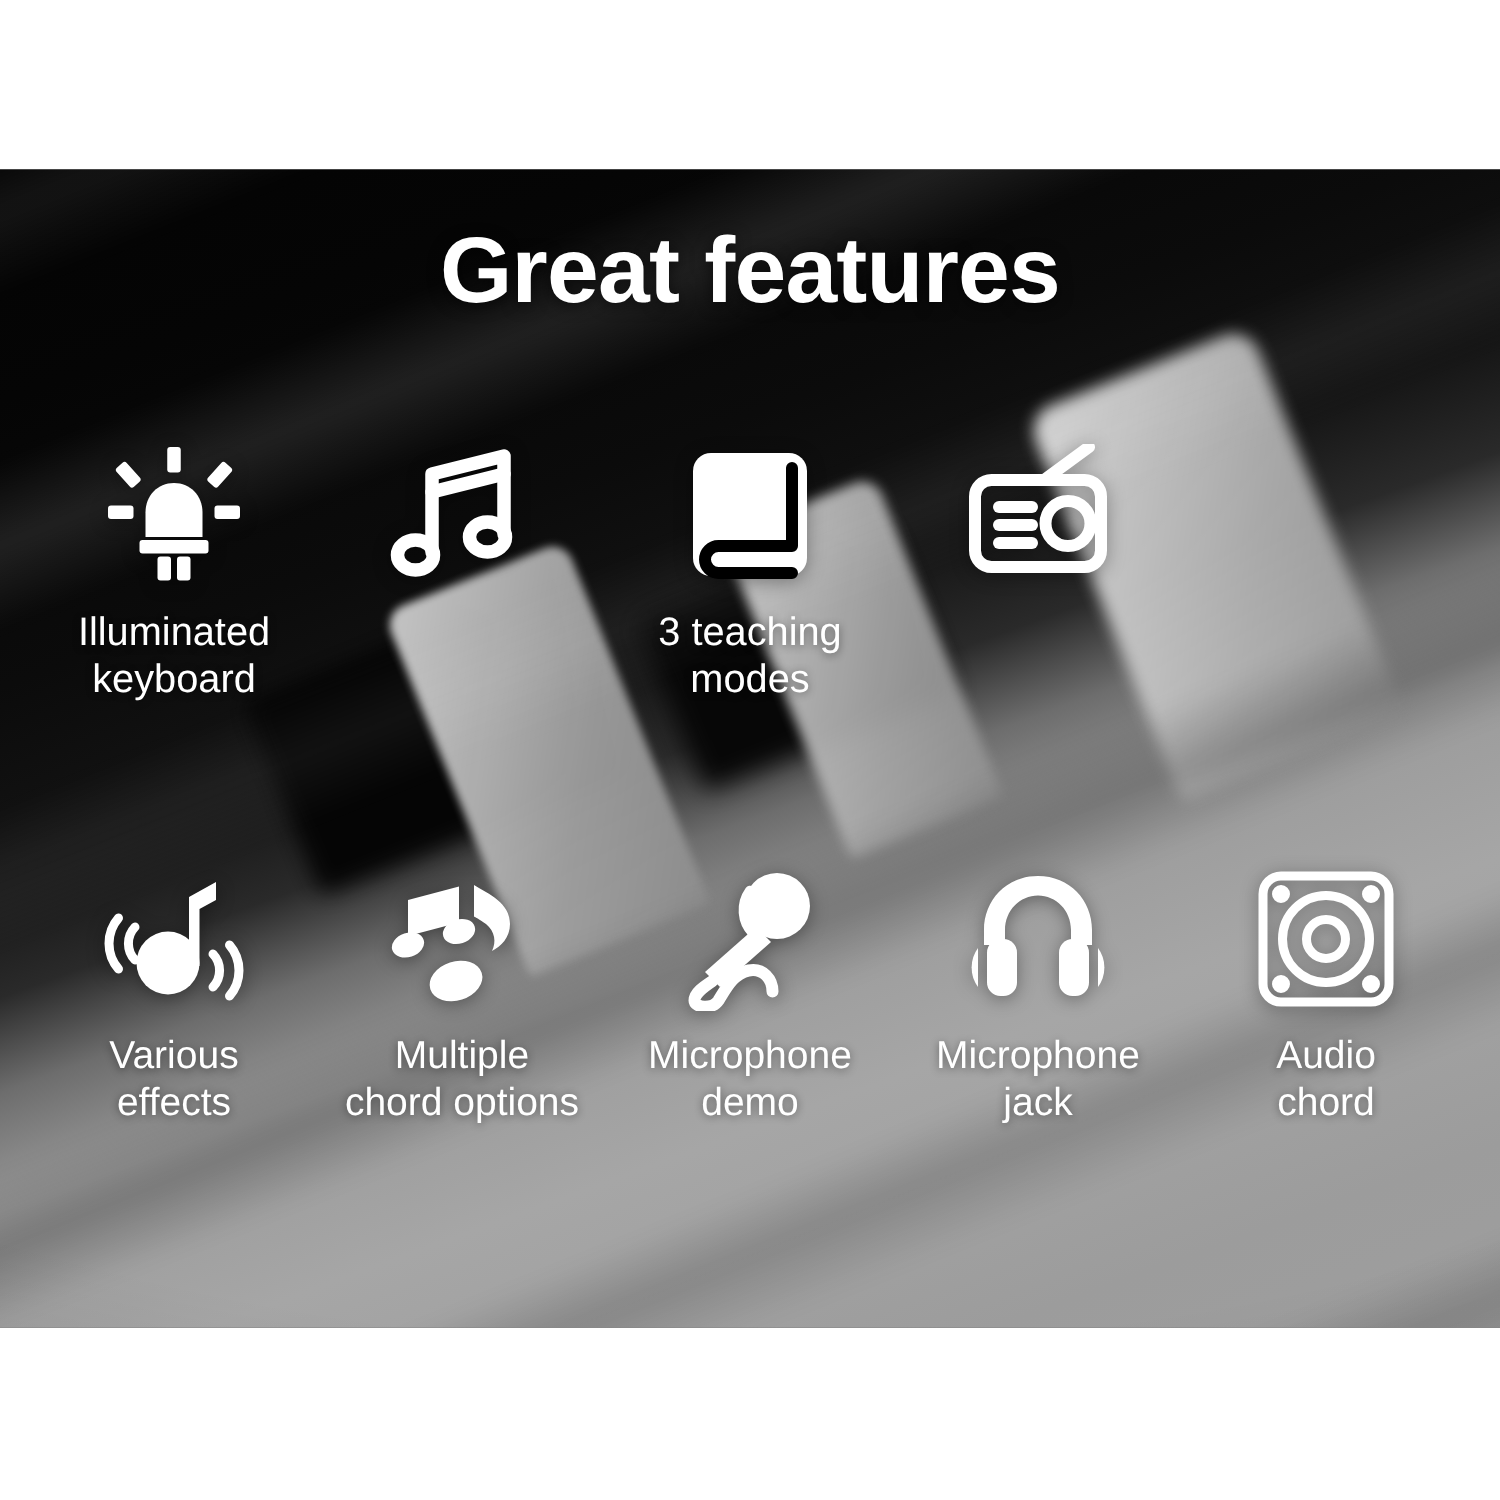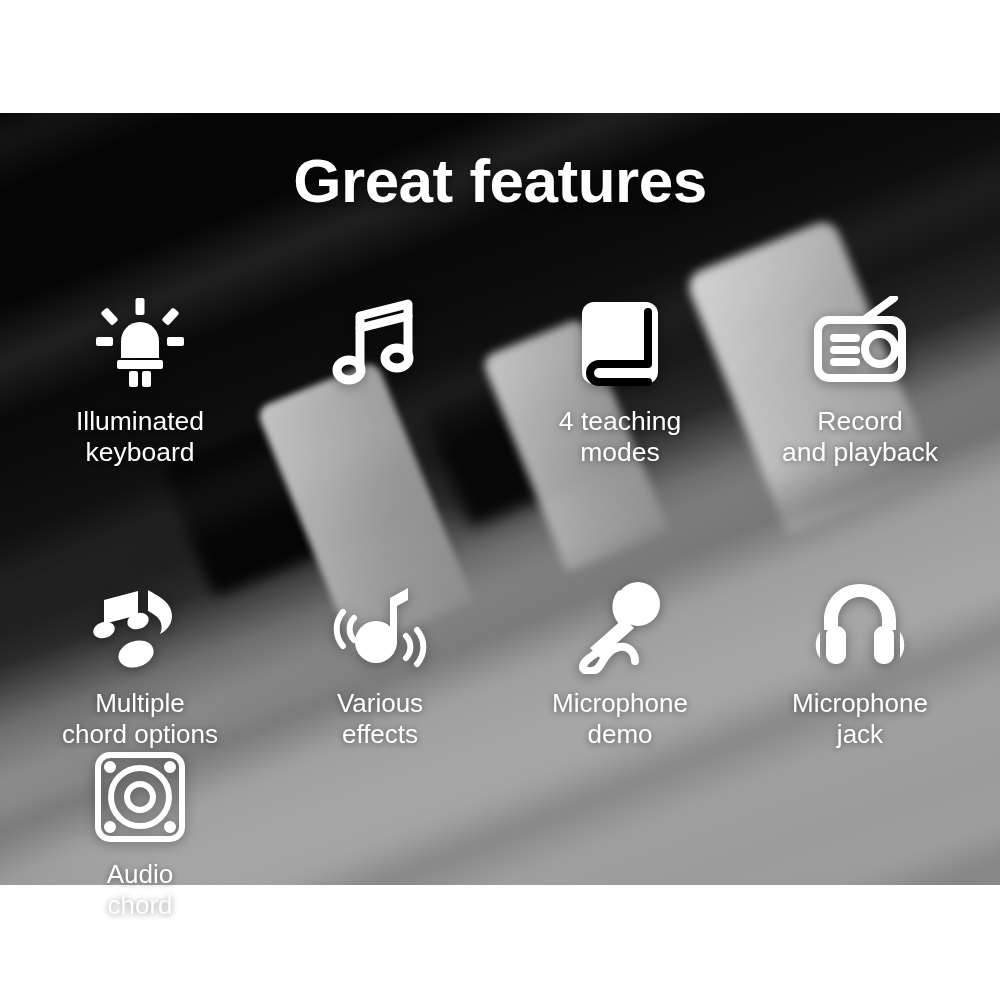--- a/index.html
+++ b/index.html
@@ -70,21 +70,21 @@
   .title{
     position:absolute;left:0;right:0;top:150px;
     text-align:center;color:#ffffff;
     font-size:62px;font-weight:bold;letter-spacing:-0.5px;
     line-height:1;
     text-shadow:0 2px 10px rgba(0,0,0,.55);
   }
 
   .grid{
     position:absolute;left:20px;right:20px;
-    display:grid;grid-template-columns:repeat(4,1fr);
+    display:grid;grid-template-columns:repeat(5,1fr);
   }
   .row1{top:296px;}
   .row2{top:578px;}
 
   .cell{display:flex;flex-direction:column;align-items:center;}
   .icon{
     height:96px;display:flex;align-items:flex-end;justify-content:center;
     filter:drop-shadow(0 2px 6px rgba(0,0,0,.35));
   }
   .icon svg{display:block;}
@@ -148,57 +148,40 @@
       </div>
 
 
       <div class="cell">
         <div class="icon">
           <svg width="96" height="96" viewBox="0 0 96 96">
             <path fill="#fff" d="M22 6h52a12 12 0 0 1 12 12v58a12 12 0 0 1-12 12H22A12 12 0 0 1 10 76V18A12 12 0 0 1 22 6z"></path>
             <path fill="none" stroke="#000" stroke-width="8" stroke-linecap="round" stroke-linejoin="round" d="M76 16v52H27a9 9 0 0 0 0 18h49"></path>
           </svg>
         </div>
-        <div class="label">4 teaching
+        <div class="label">3 teaching
 modes</div>
       </div>
 
       <div class="cell">
         <div class="icon">
           <svg width="96" height="96" viewBox="0 0 96 96" fill="none" stroke="#fff" stroke-width="8" stroke-linecap="round" stroke-linejoin="round">
             <path d="M52 24L82 2"></path>
             <rect x="6" y="24" width="84" height="58" rx="11"></rect>
             <path d="M22 42h22"></path>
             <path d="M22 54h22"></path>
             <path d="M22 66h22"></path>
             <circle cx="68" cy="53" r="15"></circle>
           </svg>
         </div>
-        <div class="label">Record
-and playback</div>
       </div>
 
     </div>
 
     <div class="grid row2">
-
-      <div class="cell">
-        <div class="icon">
-          <svg width="96" height="96" viewBox="0 0 96 96" fill="#fff">
-            <path d="M12 46V22l34-9v24l-34 9z"></path>
-            <path d="M12 37l34-9v7l-34 9z" fill="#fff"></path>
-            <ellipse cx="12" cy="52" rx="11" ry="8" transform="rotate(-18 12 52)"></ellipse>
-            <ellipse cx="46" cy="43" rx="11" ry="8" transform="rotate(-18 46 43)"></ellipse>
-            <path d="M56 74V12c10 6 24 12 24 26 0 9-6 15-12 18 3-6 2-13-4-18-4-3-8-5-8-5z"></path>
-            <ellipse cx="44" cy="76" rx="18" ry="13" transform="rotate(-18 44 76)"></ellipse>
-          </svg>
-        </div>
-        <div class="label">Multiple
-chord options</div>
-      </div>
 
       <div class="cell">
         <div class="icon">
           <svg width="96" height="96" viewBox="0 0 96 96">
             <g fill="#fff">
               <circle cx="44" cy="64" r="21"></circle>
               <path d="M58 66V20l18-10v12L65 28v38z"></path>
             </g>
             <g fill="none" stroke="#fff" stroke-width="6" stroke-linecap="round">
               <path d="M22 40a16 16 0 0 0 0 22"></path>
@@ -207,20 +190,35 @@
               <path d="M85 52a26 26 0 0 1 0 34"></path>
             </g>
           </svg>
         </div>
         <div class="label">Various
 effects</div>
       </div>
 
       <div class="cell">
         <div class="icon">
+          <svg width="96" height="96" viewBox="0 0 96 96" fill="#fff">
+            <path d="M12 46V22l34-9v24l-34 9z"></path>
+            <path d="M12 37l34-9v7l-34 9z" fill="#fff"></path>
+            <ellipse cx="12" cy="52" rx="11" ry="8" transform="rotate(-18 12 52)"></ellipse>
+            <ellipse cx="46" cy="43" rx="11" ry="8" transform="rotate(-18 46 43)"></ellipse>
+            <path d="M56 74V12c10 6 24 12 24 26 0 9-6 15-12 18 3-6 2-13-4-18-4-3-8-5-8-5z"></path>
+            <ellipse cx="44" cy="76" rx="18" ry="13" transform="rotate(-18 44 76)"></ellipse>
+          </svg>
+        </div>
+        <div class="label">Multiple
+chord options</div>
+      </div>
+
+      <div class="cell">
+        <div class="icon">
           <svg width="96" height="96" viewBox="0 0 96 96">
             <g fill="#fff">
               <circle cx="66" cy="26" r="22"></circle>
               <path d="M52 40L18 70l10 10 34-30z"></path>
             </g>
             <path fill="none" stroke="#fff" stroke-width="7" stroke-linecap="round" d="M48 16a22 22 0 0 0 2 28"></path>
             <path fill="none" stroke="#fff" stroke-width="8" stroke-linecap="round" d="M23 76c-6 4-12 8-12 13s12 6 16 0c5-8 10-18 20-20s16 6 16 14"></path>
           </svg>
         </div>
         <div class="label">Microphone

